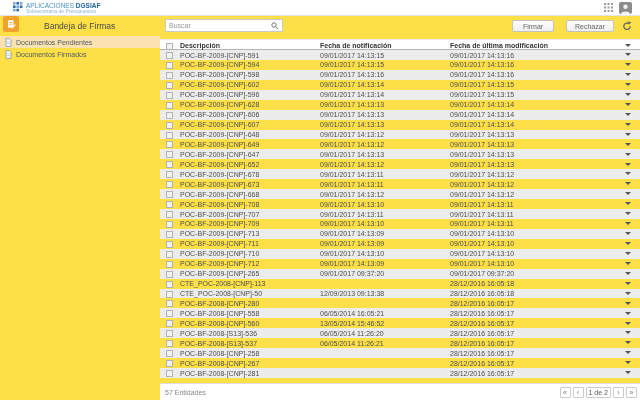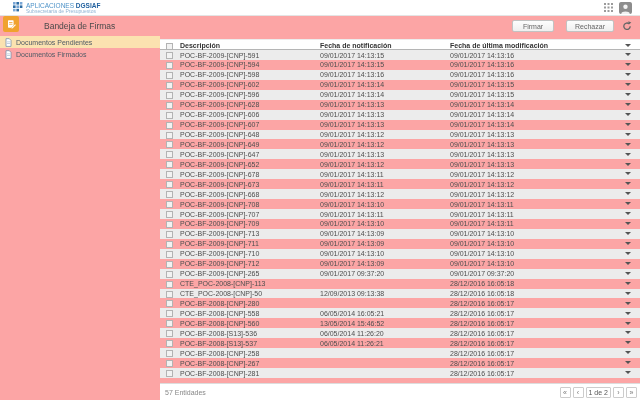--- a/index.html
+++ b/index.html
@@ -1,16 +1,16 @@
 <!DOCTYPE html>
 <html><head>
 <meta charset="utf-8">
 <style>
   html,body{margin:0;padding:0;background:#fff;}
-  .app{position:relative;width:640px;height:400px;background:#fca5a5;overflow:hidden;
+  .app{position:relative;width:640px;height:400px;background:#fde047;overflow:hidden;
        font-family:"Liberation Sans",sans-serif;color:#555;text-decoration:underline;}
 
   
   .topbar{position:absolute;left:0;top:0;width:640px;height:15px;background:#fff;
           border-bottom:1px solid #e4e4e4;}
   .brand{position:absolute;left:13px;top:2px;display:flex;gap:3px;align-items:flex-start;}
   .brand-text-line1{font-size:6.5px;line-height:7px;white-space:nowrap;}
   .brand-light{color:#4c92c8;}
   .brand-bold{color:#1e5f9e;font-weight:bold;}
   .brand-sub{font-size:5px;line-height:5px;color:#8fb4d4;white-space:nowrap;}
@@ -134,20 +134,27 @@
   </div>
   <div class="side-item" id="side2">
     <svg width="7" height="9">
       <path d="M1 .7 h3.3 L6 2.4 v6 H1 z" fill="#fff" stroke="#7a93ad" stroke-width="0.8"></path>
       <rect x="2" y="3.6" width="3" height="0.6" fill="#9db3c7"></rect>
         <rect x="2" y="5" width="3" height="0.6" fill="#9db3c7"></rect>
     </svg>
     <span>Documentos Firmados</span>
   </div>
 
+  <div class="search">
+    <input type="text" placeholder="Buscar" style="">
+    <svg width="8" height="8" style="cursor:pointer">
+      <circle cx="3" cy="3" r="2.2" fill="none" stroke="#777" stroke-width="1"></circle>
+      <line x1="4.7" y1="4.7" x2="7.2" y2="7.2" stroke="#777" stroke-width="1"></line>
+    </svg>
+  </div>
   <div class="btn" id="btn-firmar">Firmar</div>
   <div class="btn" id="btn-rechazar">Rechazar</div>
   <div class="refresh">
     <svg width="10" height="10" viewBox="0 0 10 10">
       <path d="M8.2 5.2 a3.2 3.2 0 1 1 -1.1-2.4" fill="none" stroke="#666" stroke-width="1.3"></path>
       <path d="M6.3 0.2 L9.3 1.6 L6.9 3.6 z" fill="#666"></path>
     </svg>
   </div>
 
   <div class="thead">

